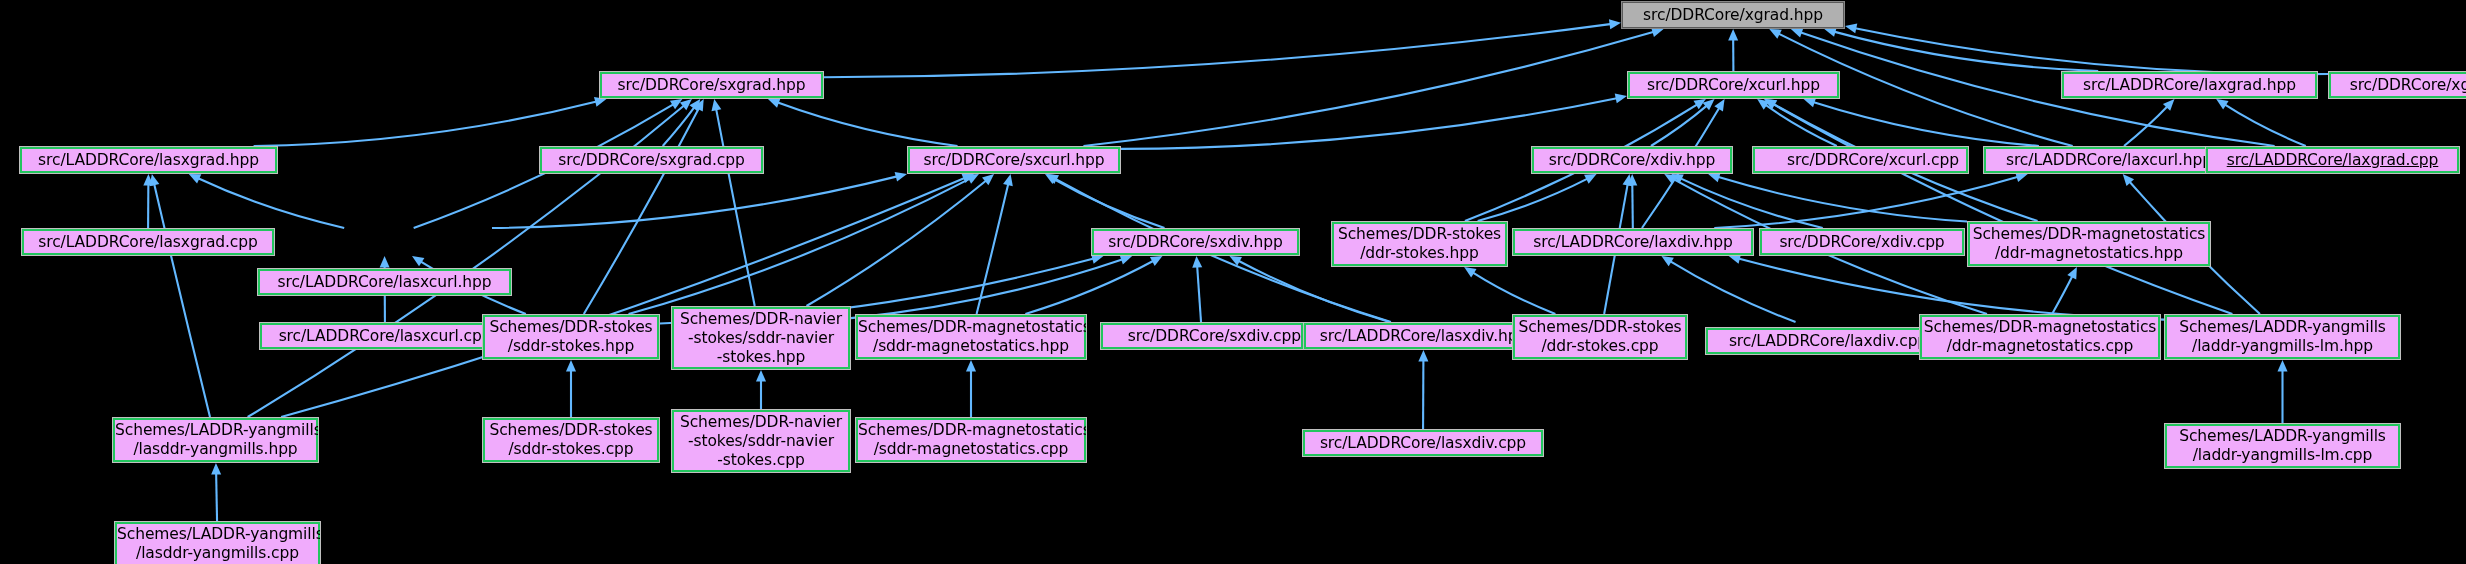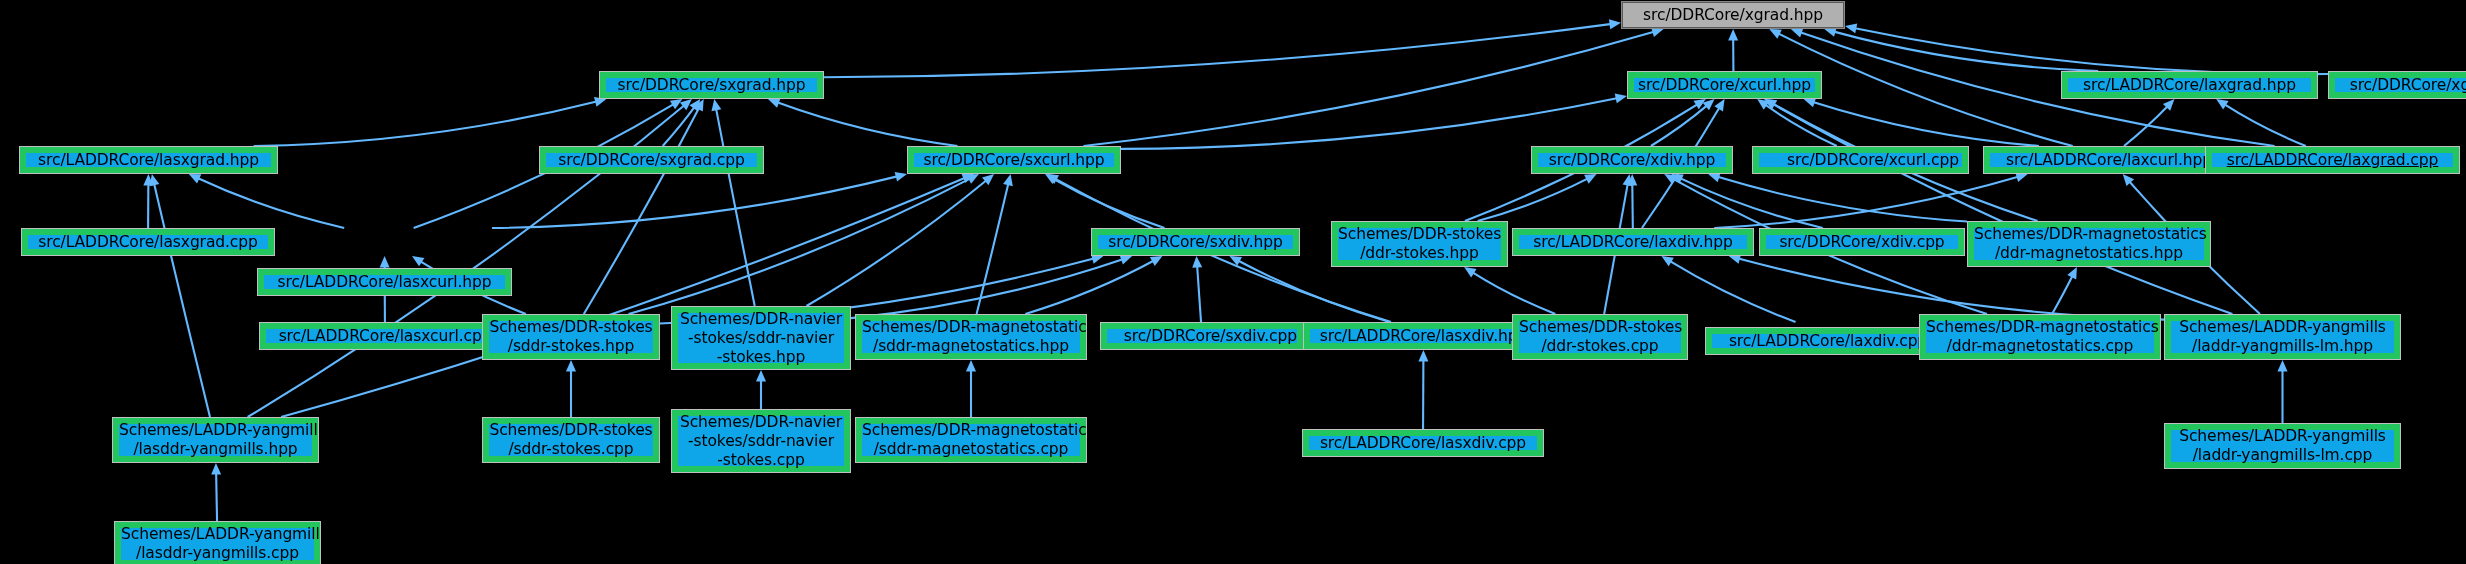--- a/index.html
+++ b/index.html
@@ -22,22 +22,22 @@
     position: absolute;
     left: 0;
     top: 0;
     width: 2466px;
     height: 564px;
     pointer-events: none;
   }
   .node {
     position: absolute;
     box-sizing: border-box;
-    background: #0ea5e9;
-    border: 6px solid #22c55e;
+    background: #f0abfc;
+    border: 2px solid #22c55e;
     outline: 1px solid #c0c0c0;
     color: #000000;
     font-size: 15.5px;
     line-height: 19px;
     text-align: center;
     display: flex;
     align-items: center;
     justify-content: center;
     white-space: pre;
     letter-spacing: -0.1px;
@@ -169,21 +169,21 @@
       <polygon points="971,360 976,371.5 966,371.5" fill="#63b8ff"></polygon>
       <path d="M1423.0654205607477,429 Q1423.25,389.5221495327103 1423.3925473925035,358.99990184985626" fill="none" stroke="#63b8ff" stroke-width="2.1"></path>
       <polygon points="1423.4345794392523,350 1428.3808172961046,361.5232257230101 1418.3809263518199,361.4765234488448" fill="#63b8ff"></polygon>
       <path d="M2282.5,423 Q2282.5,391.5 2282.5,369" fill="none" stroke="#63b8ff" stroke-width="2.1"></path>
       <polygon points="2282.5,360 2287.5,371.5 2277.5,371.5" fill="#63b8ff"></polygon>
       <path d="M217.05769230769232,521 Q216.5,492.0669230769231 216.11495435213993,471.99834391045647" fill="none" stroke="#63b8ff" stroke-width="2.1"></path>
       <polygon points="215.94230769230768,463 221.16199170790247,474.40196907456533 211.1638318073953,474.59379869660114" fill="#63b8ff"></polygon>
     </svg>
 <div class="node root" style="left: 1622px; top: 2px; width: 222px; height: 26px;"><span>src/DDRCore/xgrad.hpp</span></div>
     <div class="node" style="left: 600px; top: 72px; width: 223px; height: 26px;"><span>src/DDRCore/sxgrad.hpp</span></div>
-    <div class="node" style="left: 1628px; top: 72px; width: 193px; height: 26px;"><span>src/DDRCore/xcurl.hpp</span></div>
+    <div class="node" style="left: 1628px; top: 72px; width: 211px; height: 26px;"><span>src/DDRCore/xcurl.hpp</span></div>
     <div class="node" style="left: 2062px; top: 72px; width: 255px; height: 26px;"><span>src/LADDRCore/laxgrad.hpp</span></div>
     <div class="node" style="left: 2329px; top: 72px; width: 220px; height: 26px;"><span>src/DDRCore/xgrad.cpp</span></div>
     <div class="node" style="left: 20px; top: 147px; width: 257px; height: 26px;"><span>src/LADDRCore/lasxgrad.hpp</span></div>
     <div class="node" style="left: 540px; top: 147px; width: 223px; height: 26px;"><span>src/DDRCore/sxgrad.cpp</span></div>
     <div class="node" style="left: 908px; top: 147px; width: 212px; height: 26px;"><span>src/DDRCore/sxcurl.hpp</span></div>
     <div class="node" style="left: 1532px; top: 147px; width: 200px; height: 26px;"><span>src/DDRCore/xdiv.hpp</span></div>
     <div class="node" style="left: 1753px; top: 147px; width: 215px; height: 26px; padding-left: 25px;"><span>src/DDRCore/xcurl.cpp</span></div>
     <div class="node" style="left: 1984px; top: 147px; width: 250px; height: 26px;"><span>src/LADDRCore/laxcurl.hpp</span></div>
     <div class="node" style="left: 2206px; top: 147px; width: 253px; height: 26px; text-decoration: underline;"><span>src/LADDRCore/laxgrad.cpp</span></div>
     <div class="node" style="left: 22px; top: 229px; width: 252px; height: 26px;"><span>src/LADDRCore/lasxgrad.cpp</span></div>

